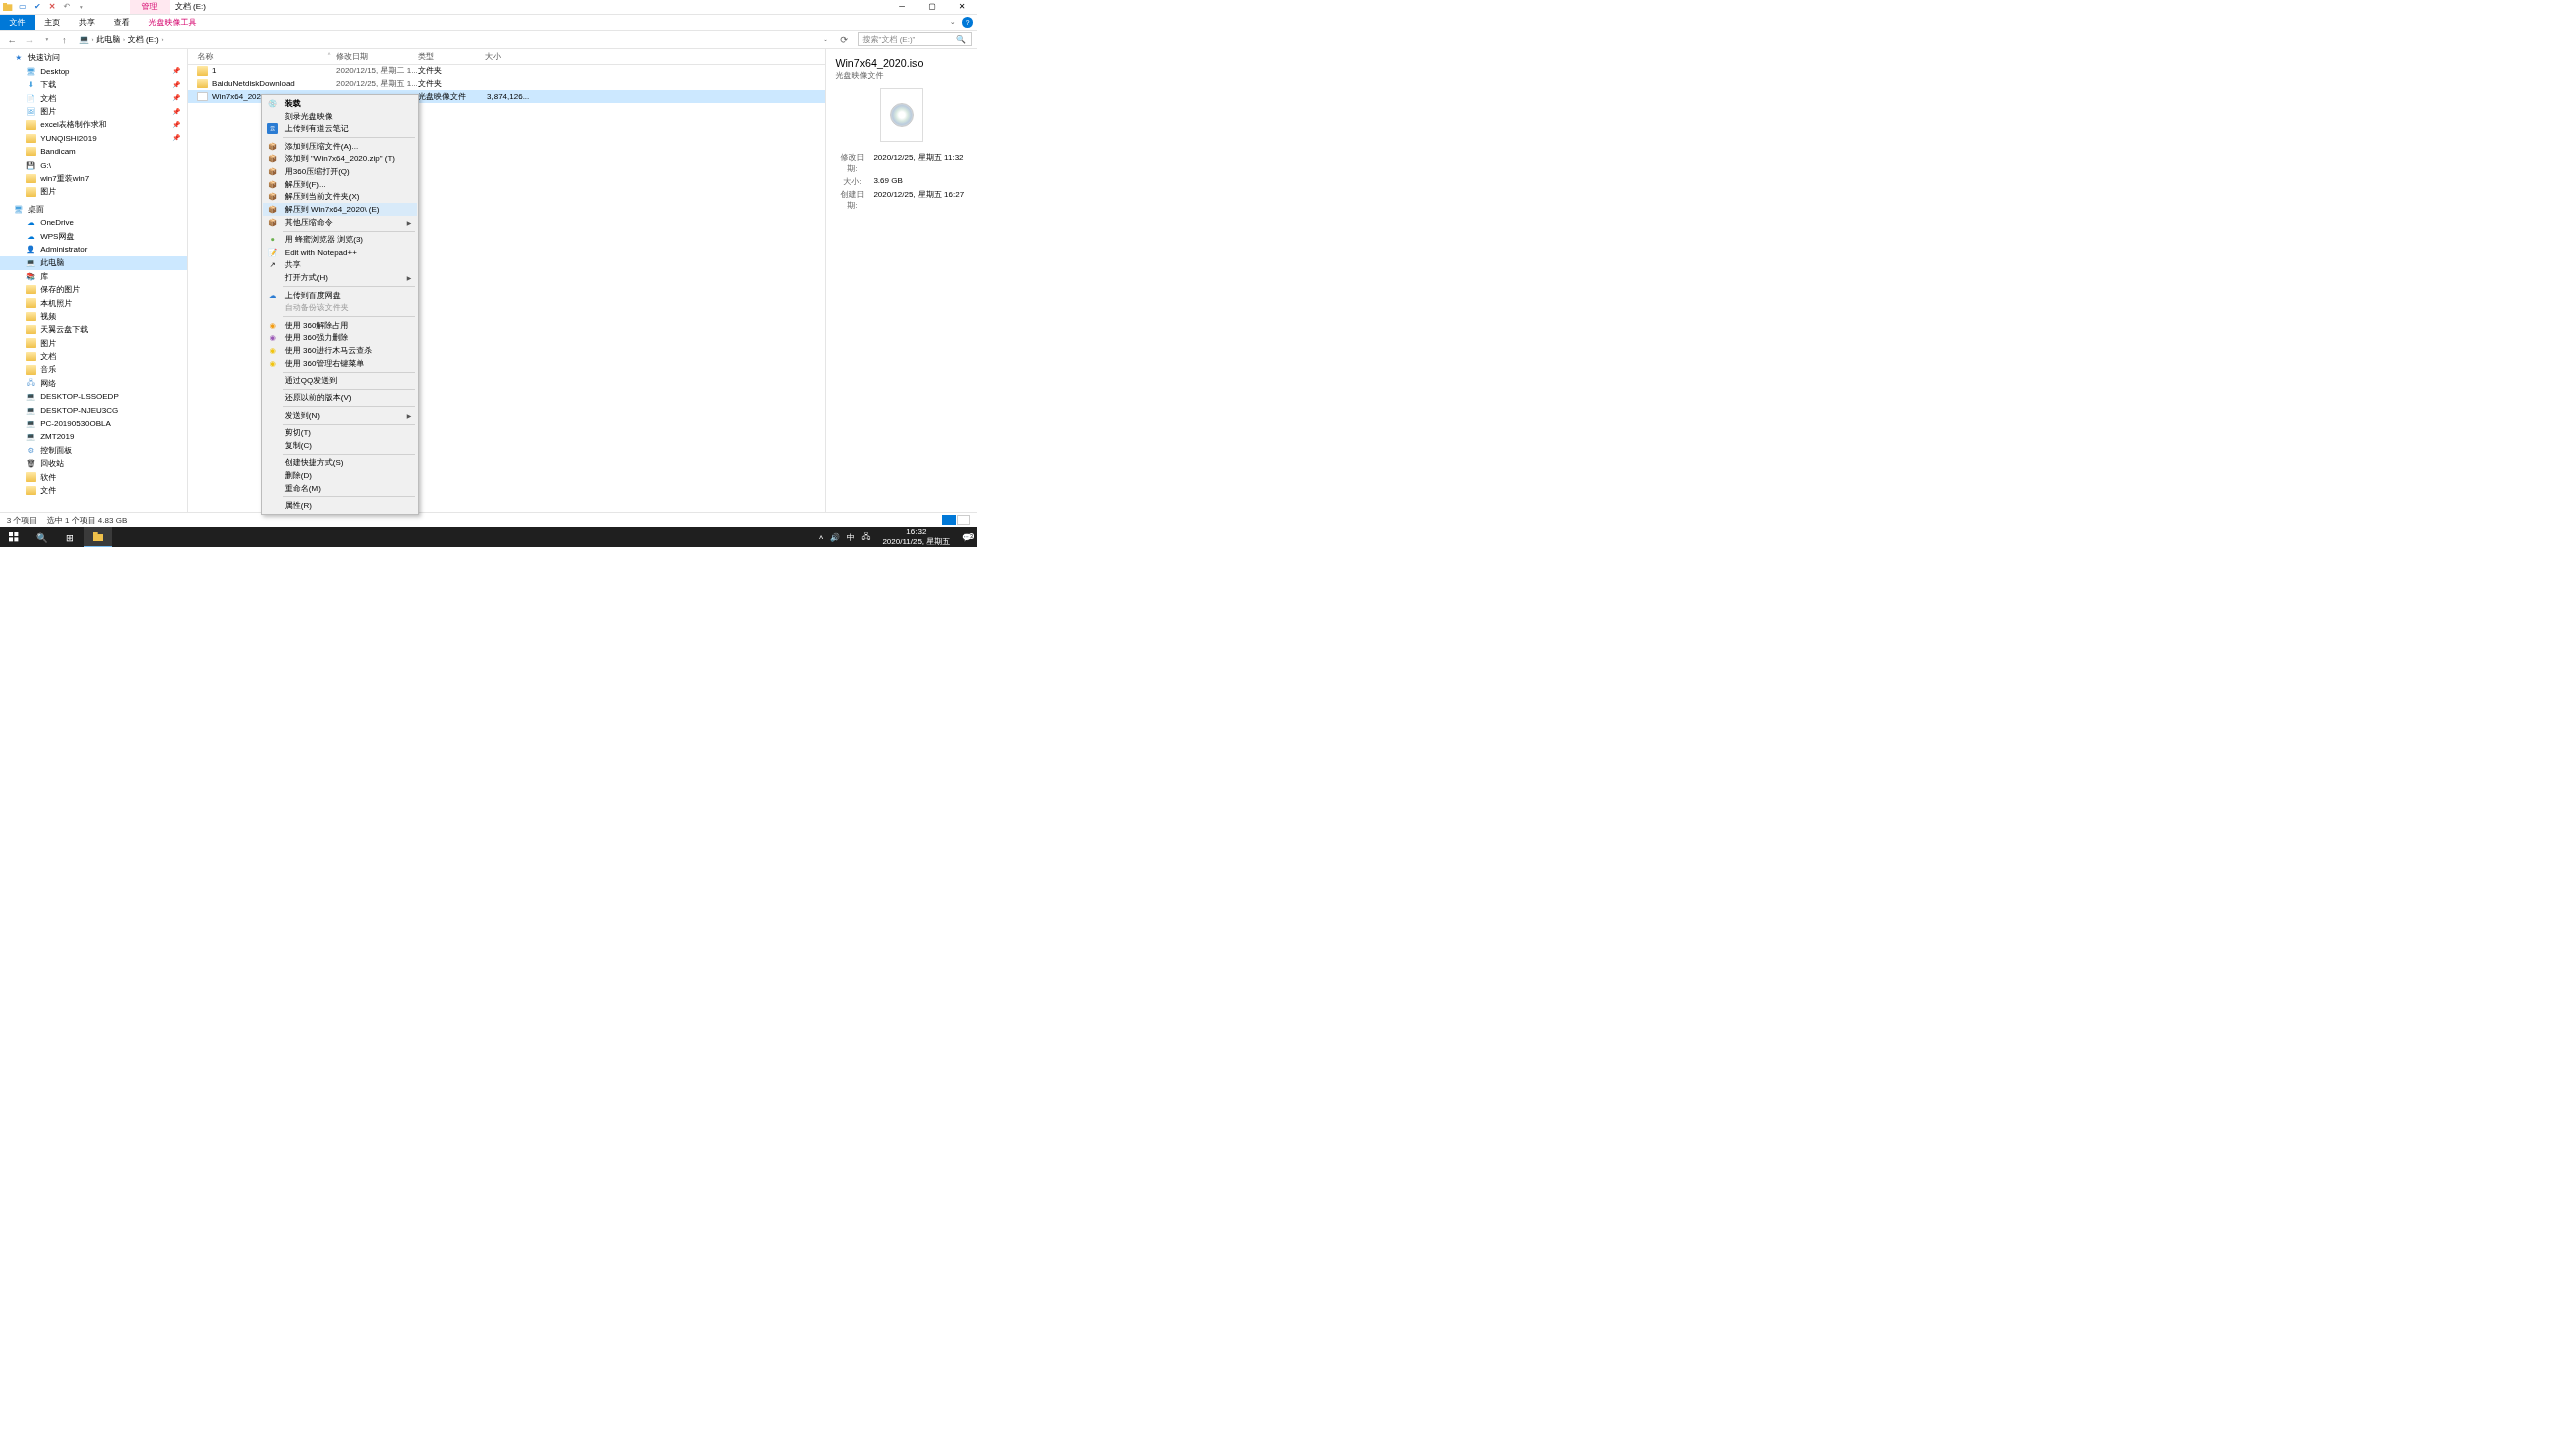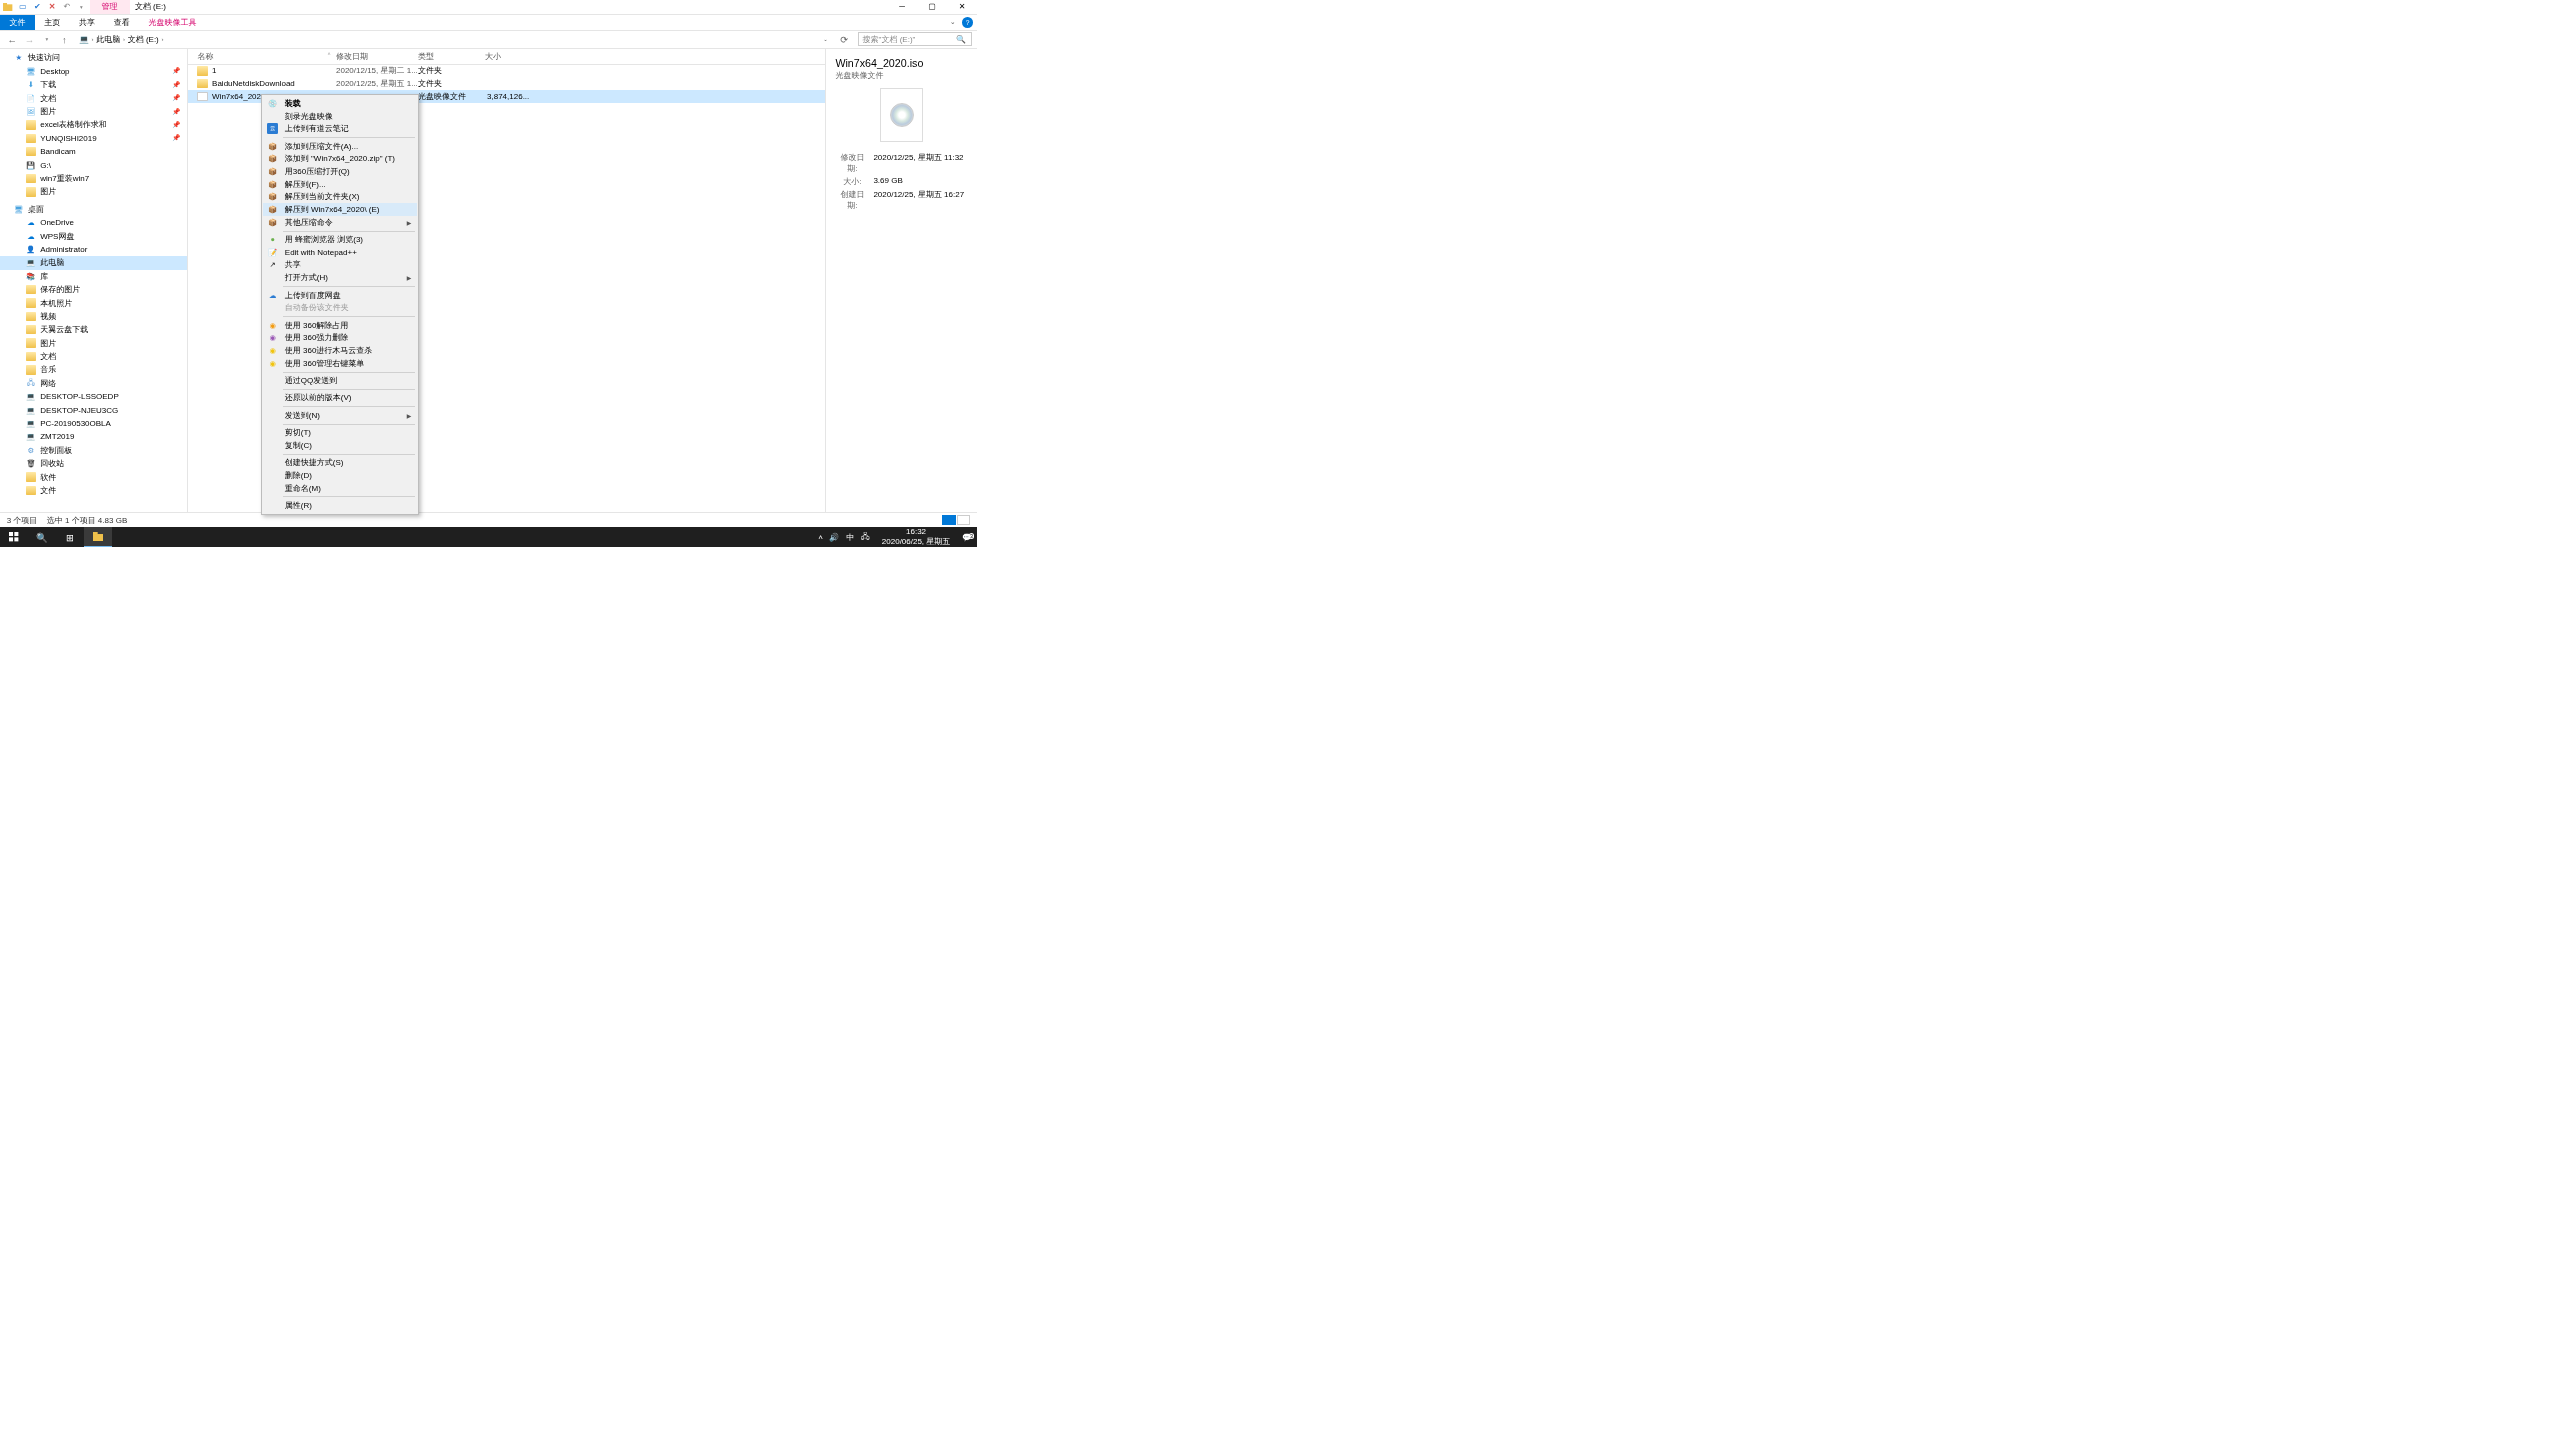--- a/index.html
+++ b/index.html
@@ -2,21 +2,21 @@
 <html><head>
 <meta charset="utf-8">
 <style>
 * { margin: 0; padding: 0; box-sizing: border-box; font-family: "Microsoft YaHei", "Segoe UI", sans-serif; font-size: 8px; }
 body { width: 977px; height: 547px; background: #fff; overflow: hidden; position: relative; }
 
 
 .titlebar { height: 14.8px; background: #fff; display: flex; align-items: center; border-bottom: 0.7px solid #e5e5e5; }
 .qat { display: flex; align-items: center; height: 100%; padding: 0 2.7px; gap: 4px; }
 .qat-icon { width: 10.7px; height: 10.7px; display: inline-flex; align-items: center; justify-content: center; }
-.title-tabs { display: flex; }
+.title-tabs { display: flex; margin-left: 40px; }
 .title-tab { padding: 1.3px 12px; font-size: 8px; color: #000; }
 .title-tab.active { background: #ffe8f0; color: #d5006c; }
 .window-controls { margin-left: auto; display: flex; }
 .wc-btn { width: 30px; height: 14.8px; display: flex; align-items: center; justify-content: center; color: #000; }
 .help-icon { width: 10.7px; height: 10.7px; background: #0078d7; border-radius: 50%; color: #fff; font-size: 6.7px; display: flex; align-items: center; justify-content: center; margin-left: 2.7px; margin-right: 4px; }
 
 
 .ribbon-tabs { height: 14.8px; display: flex; align-items: center; }
 .rt { padding: 2px 9.4px; font-size: 8px; color: #000; }
 .rt.file { background: #0078d7; color: #fff; }
@@ -512,18 +512,18 @@
     </div>
   <div class="tb-right">
     <div class="tb-tray">
       <span>˄</span>
       <span>🔊</span>
       <span>中</span>
       <span>🖧</span>
     </div>
     <div class="tb-clock">
       <div>16:32</div>
-      <div>2020/06/25, 星期五</div>
+      <div>2020/11/25, 星期五</div>
     </div>
     <div class="tb-notif">💬<span class="tb-badge">3</span></div>
   </div>
 </div>
 
 
 </body></html>

